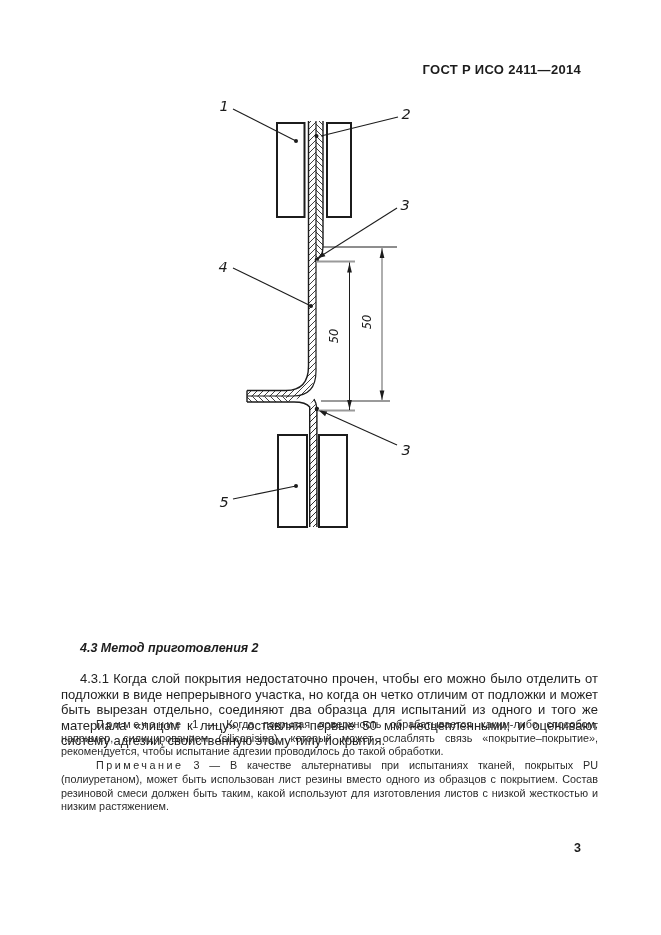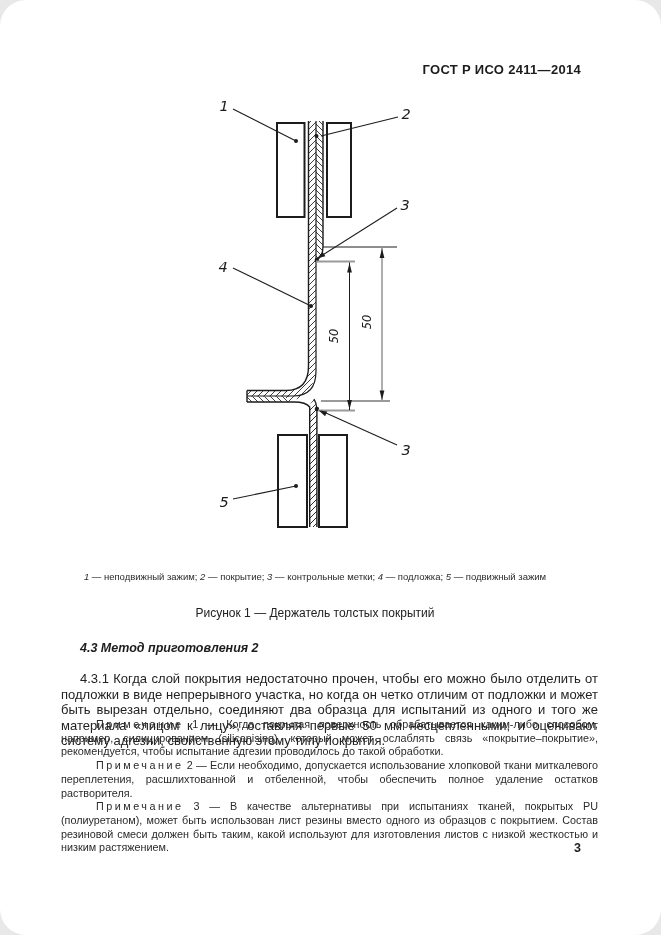--- a/index.html
+++ b/index.html
@@ -1,20 +1,19 @@
 <!DOCTYPE html>
 <html><head>
 <meta charset="utf-8">
 <style>
   html,body{margin:0;padding:0;background:#e8e8e8;}
   .page{
     position:relative; width:661px; height:935px; background:#ffffff;
     font-family:"Liberation Sans",sans-serif; color:#1c1c1c; overflow:hidden;
     margin:0 auto;
-    border-radius:26px;
   }
   .doc-header{
     position:absolute; top:62px; right:80px;
     font-size:13px; font-weight:bold; letter-spacing:.3px;
   }
   svg.figure{ position:absolute; top:0; left:0; }
   .fig-caption{
     position:absolute; top:571px; left:0; width:630px; text-align:center;
     font-size:9.5px; color:#2a2a2a;
   }
@@ -129,31 +128,26 @@
     <g class="cad" font-size="14.5" fill="#1c1c1c" text-anchor="middle" font-family="DejaVu Sans, sans-serif" font-style="italic">
       <text x="224" y="111">1</text>
       <text x="406" y="119">2</text>
       <text x="405" y="210">3</text>
       <text x="223" y="272">4</text>
       <text x="406" y="455">3</text>
       <text x="224" y="507">5</text>
     </g>
   </svg>
 
-  <div class="fig-caption">
-    <span class="cap-num">1</span><span> — неподвижный зажим; </span><span class="cap-num">2</span><span> — покрытие; </span><span class="cap-num">3</span><span> — контрольные метки; </span><span class="cap-num">4</span><span> — подложка; </span><span class="cap-num">5</span><span> — подвижный зажим</span>
-  </div>
 
-  <div class="fig-title">Рисунок 1 — Держатель толстых покрытий</div>
 
   <div class="sec-heading">4.3 Метод приготовления 2</div>
 
   <p class="body-para">4.3.1 Когда слой покрытия недостаточно прочен, чтобы его можно было отделить от подложки в виде непрерывного участка, но когда он четко отличим от подложки и может быть вырезан отдельно, соединяют два образца для испытаний из одного и того же материала «лицом к лицу», оставляя первые 50 мм несцепленными, и оценивают систему адгезии, свойственную этому типу покрытия.</p>
 
   <div class="notes">
     <p class="note"><span class="note-label">Примечание</span> <span>1</span> <span>— Когда покрытая поверхность обрабатывается каким-либо способом, например, силицированием (siliconising), который может ослаблять связь «покрытие–покрытие», рекомендуется, чтобы испытание адгезии проводилось до такой обработки.</span></p>
-    <p class="note"><span class="note-label">Примечание</span> <span>2</span> <span>— Если необходимо, допускается использование хлопковой ткани миткалевого переплетения, расшлихтованной и отбеленной, чтобы обеспечить полное удаление остатков растворителя.</span></p>
     <p class="note"><span class="note-label">Примечание</span> <span>3</span> <span>— В качестве альтернативы при испытаниях тканей, покрытых PU (полиуретаном), может быть использован лист резины вместо одного из образцов с покрытием. Состав резиновой смеси должен быть таким, какой используют для изготовления листов с низкой жесткостью и низким растяжением.</span></p>
   </div>
 
   <div class="page-num">3</div>
 
 </div>
 
 </body></html>

